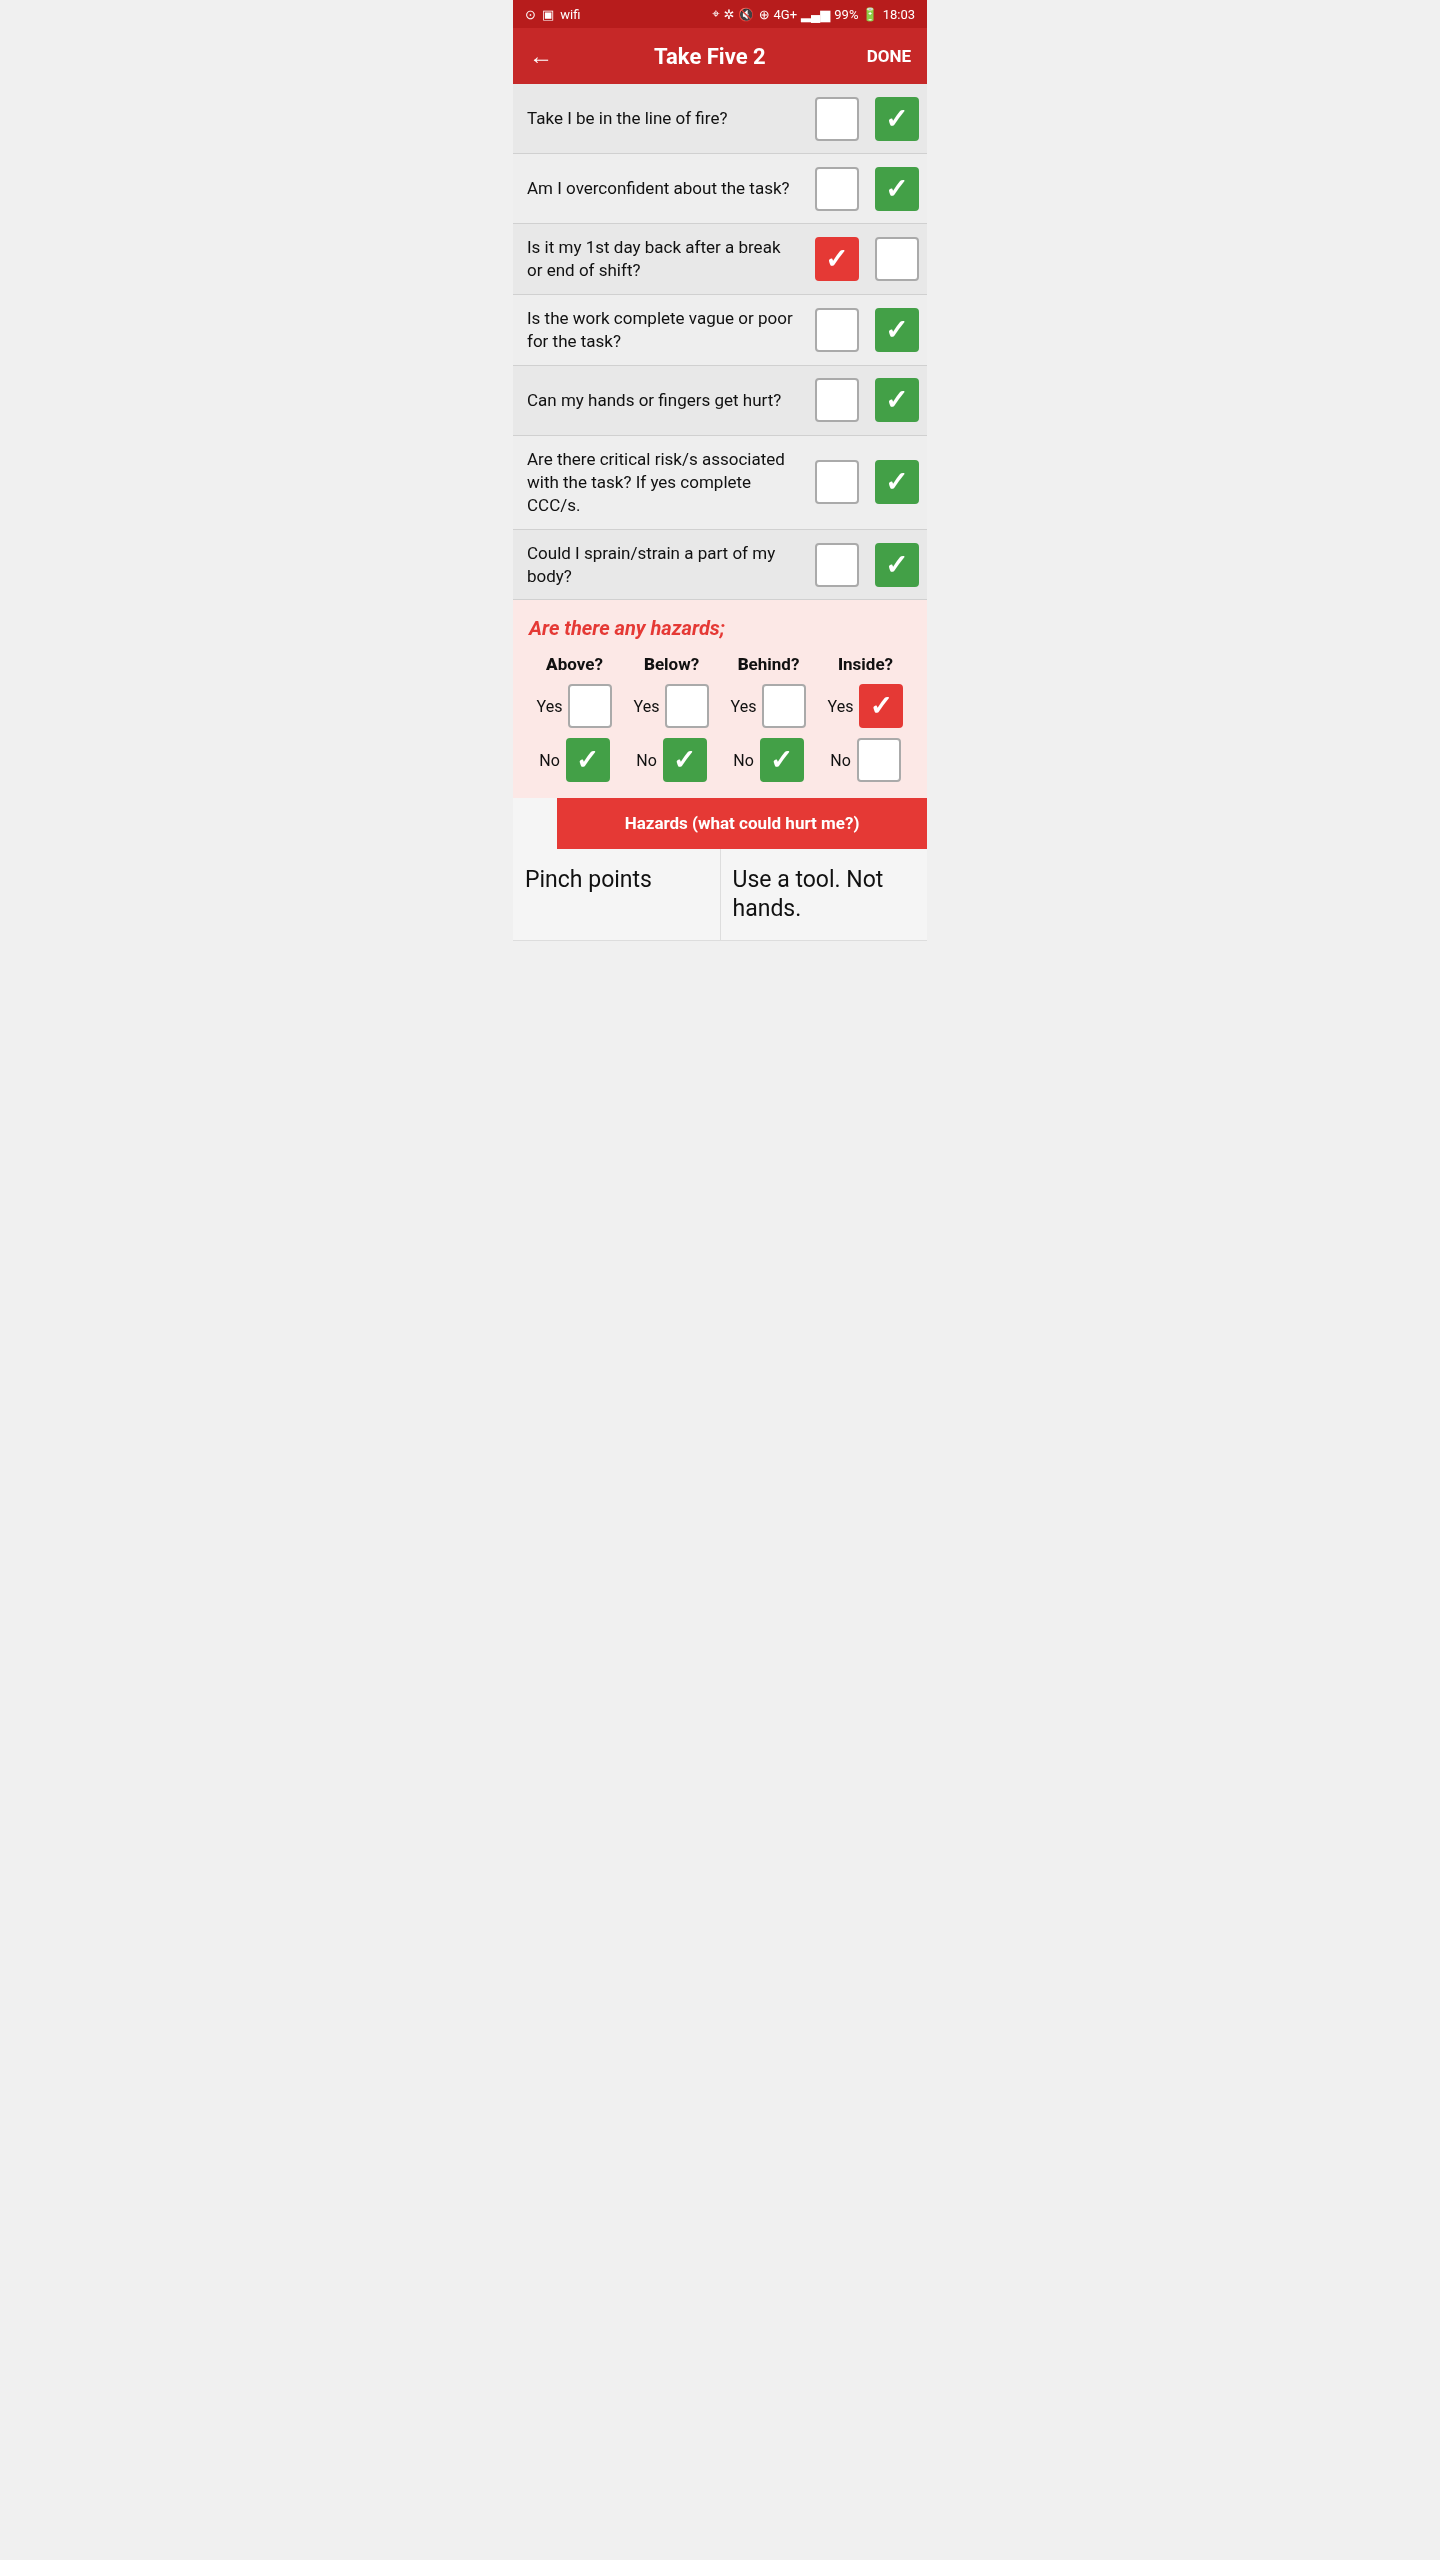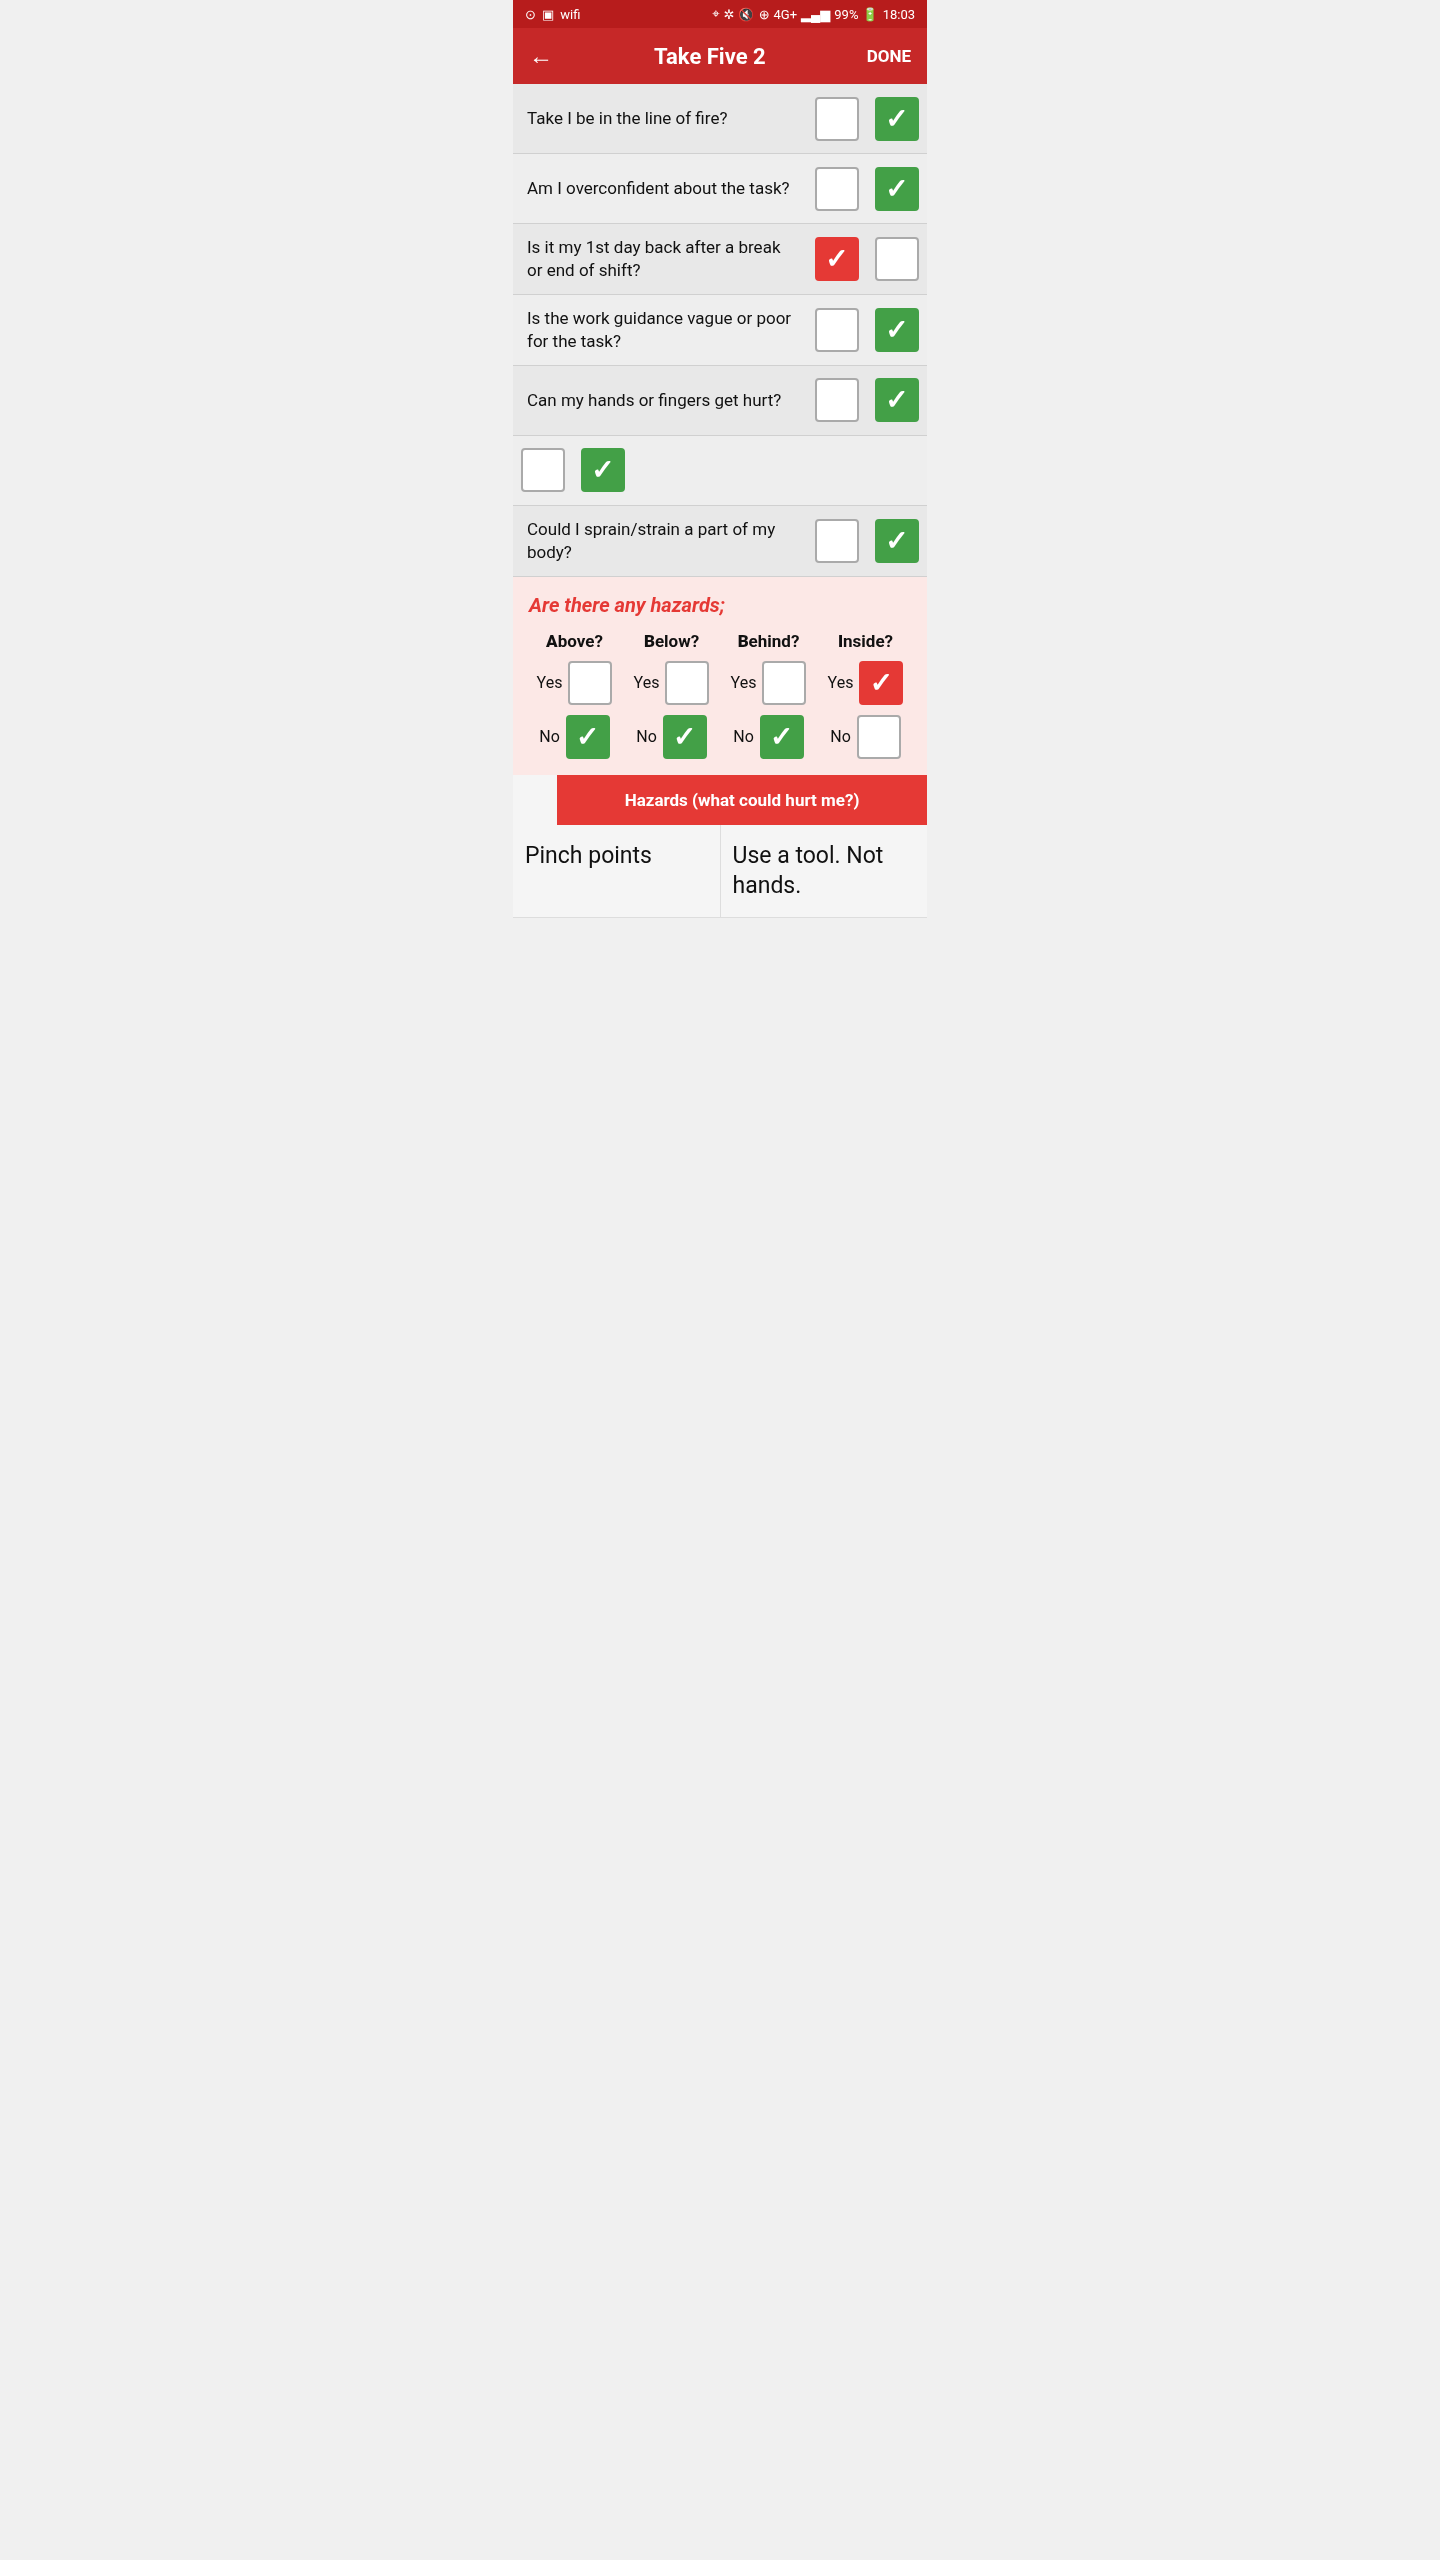--- a/index.html
+++ b/index.html
@@ -248,21 +248,21 @@
         <div class="checkbox checked-red">
             <span class="checkmark">✓</span>
           </div>
       </div>
       <div class="cb-cell">
         <div class="checkbox"></div>
       </div>
     </div>
   </div>
     <div class="question-row">
-    <div class="question-text">Is the work guidance vague or poor for the task?</div>
+    <div class="question-text">Is the work complete vague or poor for the task?</div>
     <div class="checkbox-group">
       <div class="cb-cell">
         <div class="checkbox"></div>
       </div>
       <div class="cb-cell">
         <div class="checkbox checked-green">
             <span class="checkmark">✓</span>
           </div>
       </div>
     </div>
@@ -274,20 +274,21 @@
         <div class="checkbox"></div>
       </div>
       <div class="cb-cell">
         <div class="checkbox checked-green">
             <span class="checkmark">✓</span>
           </div>
       </div>
     </div>
   </div>
     <div class="question-row">
+    <div class="question-text">Are there critical risk/s associated with the task? If yes complete CCC/s.</div>
     <div class="checkbox-group">
       <div class="cb-cell">
         <div class="checkbox"></div>
       </div>
       <div class="cb-cell">
         <div class="checkbox checked-green">
             <span class="checkmark">✓</span>
           </div>
       </div>
     </div>

